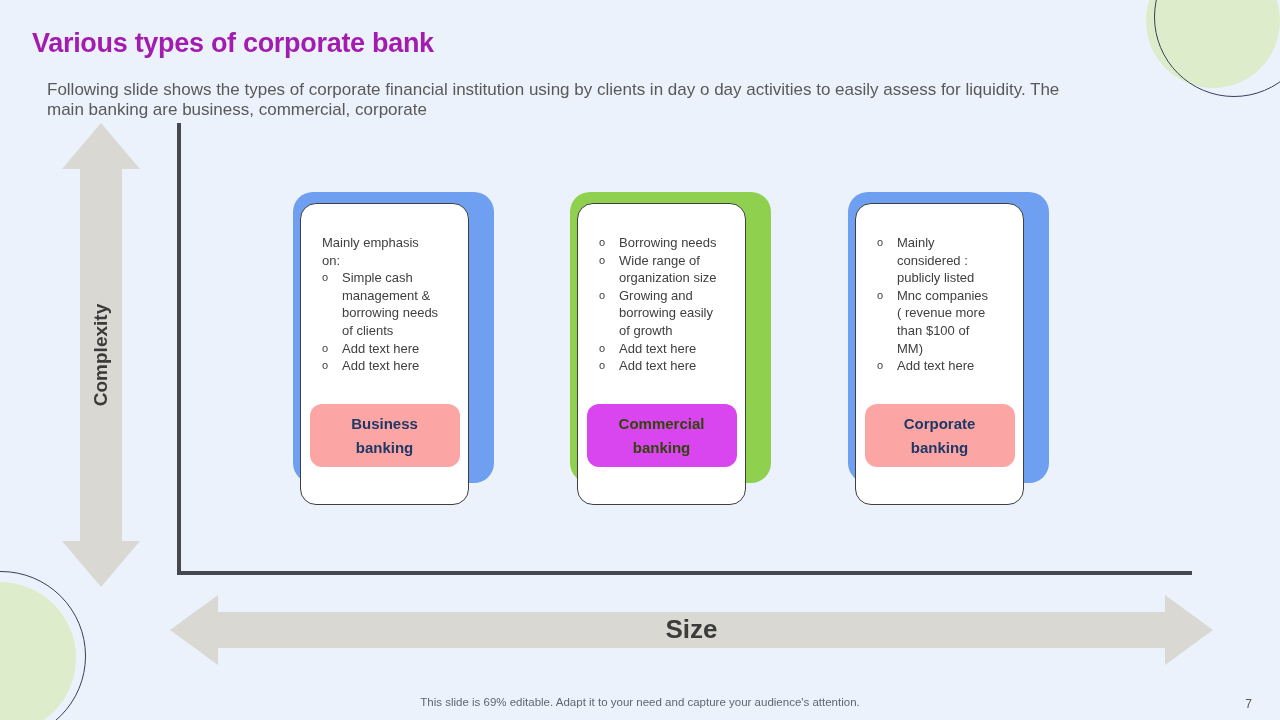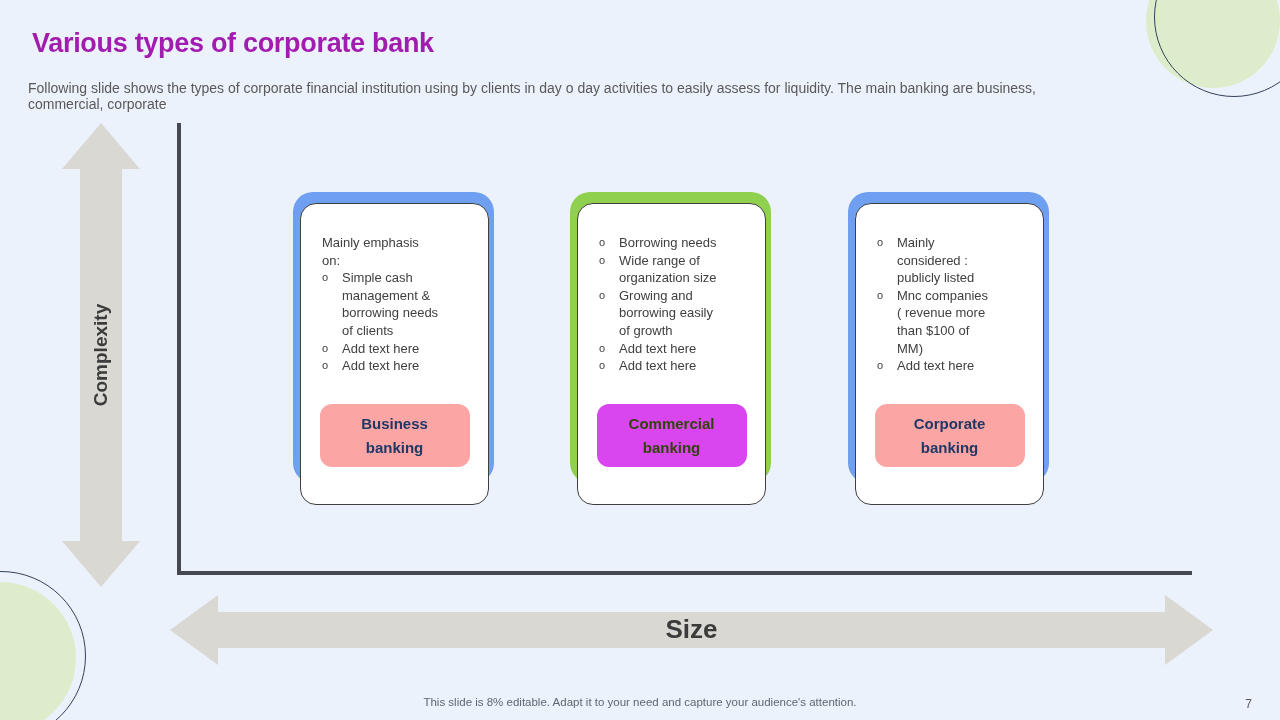--- a/index.html
+++ b/index.html
@@ -17,22 +17,22 @@
   #circle-outline-tr{left:1154px;top:-63px;width:158px;height:158px;}
   #circle-fill-bl{left:-76px;top:582px;width:152px;height:152px;}
   #circle-outline-bl{left:-84px;top:571px;width:168px;height:168px;}
 
   
   .title{
     position:absolute;left:32px;top:28px;
     font-size:27px;font-weight:700;color:#a21caf;letter-spacing:-0.3px;
   }
   .subtitle{
-    position:absolute;left:28px;top:80px;width:1050px;
-    font-size:14px;color:#595959;
+    position:absolute;left:47px;top:80px;width:1050px;
+    font-size:17px;color:#595959;
   }
 
   
   .y-axis-line{position:absolute;left:177px;top:123px;width:4px;height:452px;background:#45484E;}
   .x-axis-line{position:absolute;left:177px;top:571px;width:1015px;height:4px;background:#45484E;}
 
   
   .v-arrow{position:absolute;left:62px;top:123px;width:78px;height:464px;}
   .v-arrow .head-up{position:absolute;top:0;left:0;width:0;height:0;
     border-left:39px solid transparent;border-right:39px solid transparent;
@@ -62,21 +62,21 @@
   }
 
   
   #cards{position:absolute;left:0;top:192px;width:1280px;height:313px;}
   .card-group{position:absolute;top:0;width:201px;height:313px;}
   .card-group:nth-child(1){left:293px;}
   .card-group:nth-child(2){left:570px;}
   .card-group:nth-child(3){left:848px;}
   .card-back{position:absolute;left:0;top:0;width:201px;height:291px;border-radius:20px;}
   .card-front{
-    position:absolute;left:7px;top:11px;width:189px;height:302px;box-sizing:border-box;
+    position:absolute;left:7px;top:11px;width:169px;height:302px;box-sizing:border-box;
     background:#FFFFFF;border:1px solid #3F3F3F;border-radius:16px;padding-left:40px;
   }
   .card-text{position:absolute;top:30px;left:21px;font-size:13px;line-height:17.6px;color:#404040;}
   .card-group:nth-child(1) .card-text{width:124px;}
   .card-group:nth-child(2) .card-text{width:122px;}
   .card-group:nth-child(3) .card-text{width:116px;}
   .card-intro{max-width:110px;}
   .card-bullets{list-style:none;margin:0;padding:0;}
   .card-bullets li{display:flex;align-items:flex-start;}
   .bullet-marker{flex:none;width:20px;font-size:11px;line-height:17.6px;}
@@ -212,14 +212,14 @@
   </div>
 </div>
 
 <div class="h-arrow">
   <div class="head-left"></div>
   <div class="shaft"></div>
   <div class="head-right"></div>
   <span class="axis-label">Size</span>
 </div>
 
-<div class="footer-note">This slide is 8% editable. Adapt it to your need and capture your audience's attention.</div>
+<div class="footer-note">This slide is 69% editable. Adapt it to your need and capture your audience's attention.</div>
 <div class="page-number">7</div>
 
 </body></html>

